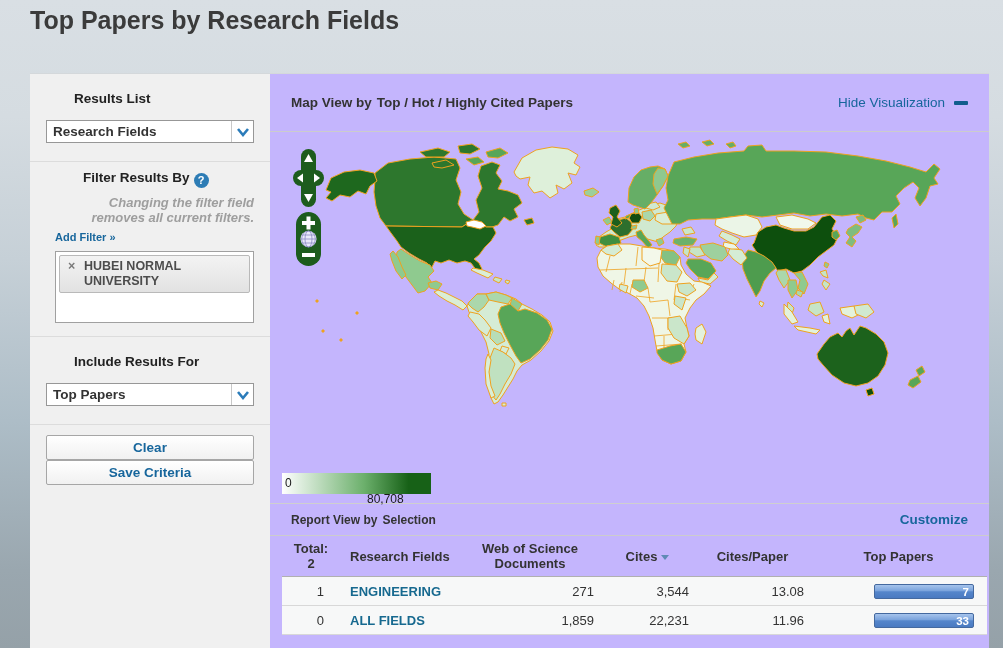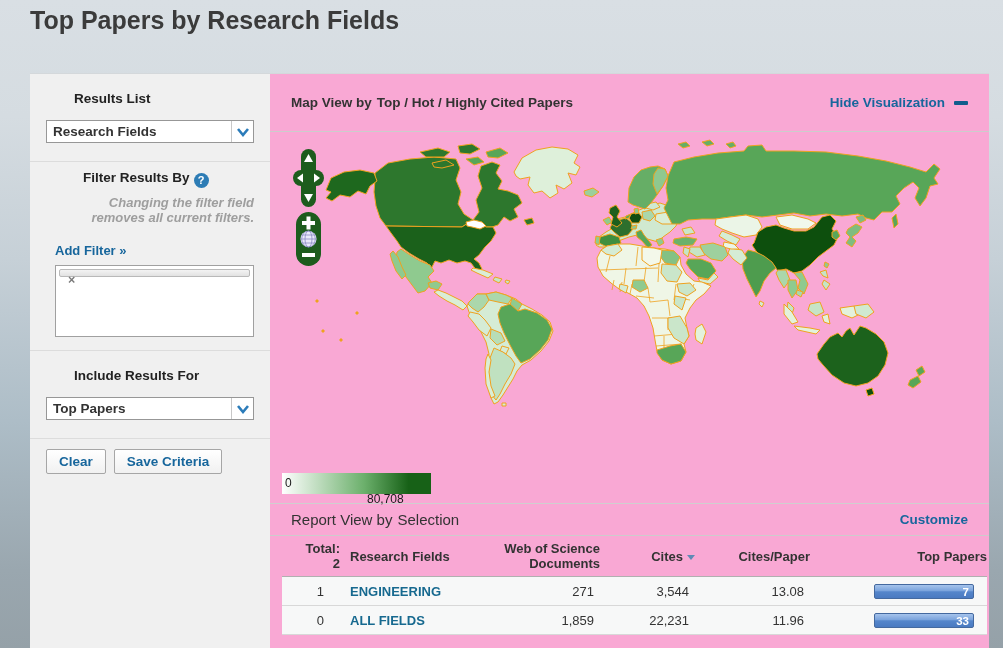--- a/index.html
+++ b/index.html
@@ -11,21 +11,21 @@
 .page-title {
   font-size:25px; font-weight:bold; color:#3b3b3b;
   padding:6px 0 0 30px; height:73px;
 }
 .layout { display:flex; margin-left:30px; width:959px; }
 .sidebar {
   width:240px; background:#f0f0f0; min-height:575px;
   border-top:1px solid #d4d8db;
 }
 .content {
-  width:719px; background:#f9a8d4; min-height:575px;
+  width:719px; background:#c4b5fd; min-height:575px;
   border-top:1px solid #d4d8db;
 }
 .side-section { padding:17px 16px 18px 16px; }
 .side-section + .side-section { border-top:1px solid #dcdcdc; }
 .side-label { font-size:13.5px; font-weight:bold; color:#222222;margin-left:28px; }
 .select-box {
   margin-top:14px; height:23px; background:#ffffff;
   border:1px solid #979797; position:relative;
   font-size:13.5px; font-weight:bold; color:#333;
   line-height:21px; padding-left:6px;
@@ -34,59 +34,59 @@
   position:absolute; right:0; top:0; width:22px; height:21px;
   border-left:1px solid #c8c8c8; display:flex; align-items:center; justify-content:center;
 }
 .help-icon {
   display:inline-block; width:15px; height:15px; border-radius:50%;
   background:#2d7cb5; color:#fff; font-size:11px; font-weight:bold;
   text-align:center; line-height:15px; vertical-align:-2px; margin-left:4px;
 }
 .sec2 { padding-top:8px; padding-bottom:13px;padding-left:25px; }
 .filter-note { font-size:13px; font-style:italic; font-weight:bold; color:#9e9e9e; margin-top:7px; line-height:15px;text-align:right; }
-.add-filter { font-size:13px; font-weight:bold; color:#17669c; margin-top:18px; display:inline-block; }
+.add-filter { font-size:11px; font-weight:bold; color:#17669c; margin-top:6px; display:inline-block; }
 .filter-box {
   margin-top:6px; height:72px; background:#fff; border:1px solid #a0a0a0; padding:3px;
 }
 .filter-tag {
   background:linear-gradient(#f3f3f3,#e2e2e2); border:1px solid #b9b9b9; border-radius:2px;
   font-size:12.5px; font-weight:bold; color:#4c4c4c; line-height:15px;
   padding:3px 4px 3px 24px; position:relative;
 }
 .filter-tag .tag-label { display:inline-block; max-width:150px; }
 .filter-tag .x { position:absolute; left:8px; top:3px; color:#7a7a7a; font-weight:bold; }
 .sec3 { }
 .sec4 { padding-top:10px; }
-.btn-row { display:flex; gap:8px; }
+.btn-row { display:flex; gap:0;flex-direction:column; }
 .btn {
   background:linear-gradient(#ffffff,#f1f1f1); border:1px solid #a6a6a6; border-radius:2px;
   font-size:13.5px; font-weight:bold; color:#17669c; height:25px; line-height:23px;
   padding:0 12px; text-align:center;
 }
 .map-header {
   height:58px; border-bottom:1px solid #cccccc;
   display:flex; align-items:center; padding:0 21px;
 }
 .map-header .mh-left { font-size:13.5px; font-weight:bold; color:#333; }
 .mh-title { margin-left:5px; }
-.mh-right { margin-left:auto; font-size:13.5px; font-weight:bold; color:#17669c; display:flex; align-items:center;text-align:center; }
+.mh-right { margin-left:auto; font-size:13.5px; font-weight:normal; color:#17669c; display:flex; align-items:center;text-align:center; }
 .hide-dash { display:inline-block; width:14px; height:4px; background:#115d8c; border-radius:1px; margin-left:9px; }
 .map-region { position:relative; height:372px; border-bottom:1px solid #cfcfcf; }
 .legend { position:absolute; left:12px; top:341px; width:149px; height:21px; }
 .legend-bar { width:100%; height:100%; }
 .legend-min { position:absolute; left:3px; top:3px; font-size:12px; color:#1a1a1a; }
 .legend-max { position:absolute; left:85px; top:19px; font-size:12px; color:#1a1a1a; }
 .report-header { height:32px; border-bottom:1px solid #cccccc; display:flex; align-items:center; padding:0 21px; }
-.report-header .rh-left { font-size:15px; font-weight:normal; color:#333; }
+.report-header .rh-left { font-size:12px; font-weight:bold; color:#333; }
 .rh-title { margin-left:5px; }
 .rh-right { margin-left:auto; font-size:13.5px; font-weight:bold; color:#17669c; }
 .trow { display:grid; grid-template-columns:58px 120px 140px 95px 115px auto; align-items:center; }
 .thead { height:41px; border-bottom:1px solid #b0b0b0; margin-left:12px; margin-right:2px; }
-.thead .th { font-size:13px; font-weight:bold; color:#333; text-align:right; line-height:15px; }
+.thead .th { font-size:13px; font-weight:bold; color:#333; text-align:center; line-height:15px; }
 .th-field { text-align:left !important; padding-left:10px; }
 .th-cites { color:#5f8ab5; }
 .arrow-down { display:inline-block; width:0; height:0; border-left:4px solid transparent; border-right:4px solid transparent; border-top:5px solid #5f8ab5; margin-left:4px; vertical-align:1px; }
 .tbody-row { height:29px; border-bottom:1px solid #d8d8d8; margin-left:12px; margin-right:2px; background:#f7f8f8; }
 .td { font-size:13px; color:#333; }
 .td-num { text-align:right; padding-right:16px; }
 .td-field { font-weight:bold; color:#17698f; padding-left:10px; }
 .td-val { text-align:right; padding-right:6px; }
 .td-bar-wrap { display:flex; }
 .bar {
@@ -115,20 +115,21 @@
         </span>
       </div>
     </div>
     <div class="side-section sec2">
       <div class="side-label"><span>Filter Results By</span><span class="help-icon">?</span></div>
       <div class="filter-note">Changing the filter field removes all current filters.</div>
       <a class="add-filter">Add Filter »</a>
       <div class="filter-box">
         <div class="filter-tag">
           <span class="x">×</span>
+          <span class="tag-label">HUBEI NORMAL UNIVERSITY</span>
         </div>
       </div>
     </div>
     <div class="side-section sec3">
       <div class="side-label">Include Results For</div>
       <div class="select-box">
         <span>Top Papers</span>
         <span class="chev">
           <svg width="14" height="10">
               <path d="M2,2 L7,8 L12,2" stroke="#2b7cba" stroke-width="2.6" fill="none"></path>

